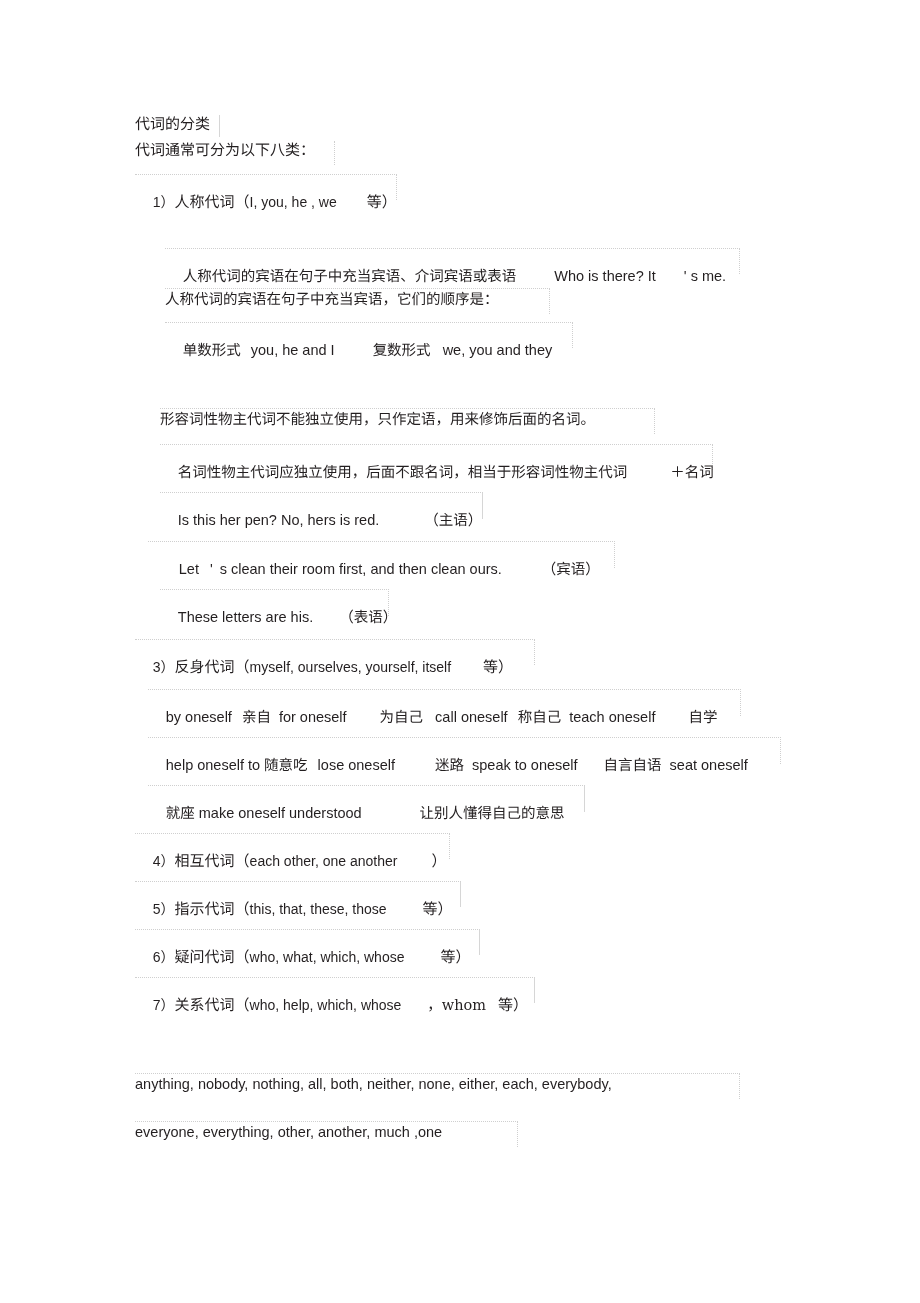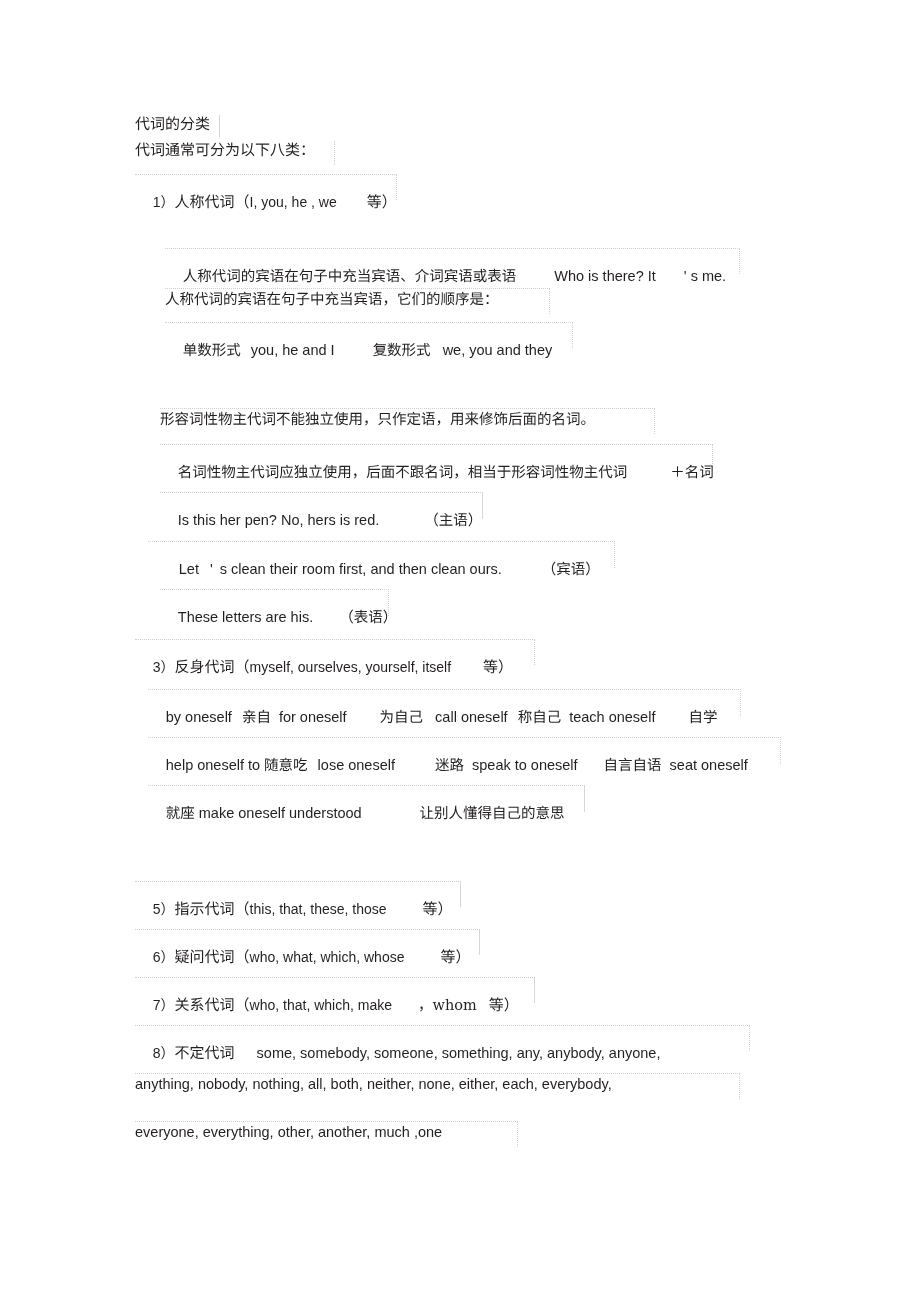--- a/index.html
+++ b/index.html
@@ -111,34 +111,34 @@
   </div>
 
   <div class="frame r-dot t-rule" style="left:148px; top:737px; width:633px; height:27px; padding-top:3px;">
     <span class="en s145">help oneself to</span><span class="cn s145" style="padding-left:4px;">随意吃</span><span class="en s145" style="padding-left:10px;">lose oneself</span><span class="cn s145" style="padding-left:40px;">迷路</span><span class="en s145" style="padding-left:8px;">speak to oneself</span><span class="cn s145" style="padding-left:26px;">自言自语</span><span class="en s145" style="padding-left:8px;">seat oneself</span>
   </div>
 
   <div class="frame r-rule t-rule" style="left:148px; top:785px; width:437px; height:27px; padding-top:3px;">
     <span class="cn s145">就座</span><span class="en s145" style="padding-left:4px;">make oneself understood</span><span class="cn s145" style="padding-left:58px;font-family:Liberation Mono, monospace;">让别人懂得自己的意思</span>
   </div>
 
+  <div class="frame r-dot t-rule" style="left:135px; top:833px; width:315px; height:26px; padding-top:3px;">
+    <span class="num">4）</span><span class="cn s15">相互代词（</span><span class="en s14">each other, one another</span><span class="cn s15" style="padding-left:34px;">）</span>
+  </div>
 
   <div class="frame r-rule t-rule" style="left:135px; top:881px; width:326px; height:26px; padding-top:3px;">
     <span class="num">5）</span><span class="cn s15">指示代词（</span><span class="en s14">this, that, these, those</span><span class="cn s15" style="padding-left:36px;">等）</span>
   </div>
 
   <div class="frame r-rule t-rule" style="left:135px; top:929px; width:345px; height:26px; padding-top:3px;">
     <span class="num">6）</span><span class="cn s15">疑问代词（</span><span class="en s14">who, what, which, whose</span><span class="cn s15" style="padding-left:36px;">等）</span>
   </div>
 
   <div class="frame r-rule t-rule" style="left:135px; top:977px; width:400px; height:26px; padding-top:3px;">
-    <span class="num">7）</span><span class="cn s15">关系代词（</span><span class="en s14">who, that, which, make</span><span class="cn s145" style="padding-left:26px;">，whom</span><span class="cn s15" style="padding-left:12px;">等）</span>
+    <span class="num">7）</span><span class="cn s15">关系代词（</span><span class="en s14">who, help, which, whose</span><span class="cn s145" style="padding-left:26px;">，whom</span><span class="cn s15" style="padding-left:12px;">等）</span>
   </div>
 
-  <div class="frame r-dot t-rule" style="left:135px; top:1025px; width:615px; height:26px; padding-top:3px;">
-    <span class="num">8）</span><span class="cn s15">不定代词</span><span class="en s145" style="padding-left:22px;">some, somebody, someone, something, any, anybody, anyone,</span>
-  </div>
 
   <div class="frame en s145 r-dot t-rule" style="left:135px; top:1073px; width:605px; height:26px; padding-top:3px;">anything, nobody, nothing, all, both, neither, none, either, each, everybody,</div>
 
   <div class="frame en s145 r-dot t-rule" style="left:135px; top:1121px; width:383px; height:26px; padding-top:3px;">everyone, everything, other, another, much ,one</div>
 
 </div>
 
 </body></html>

